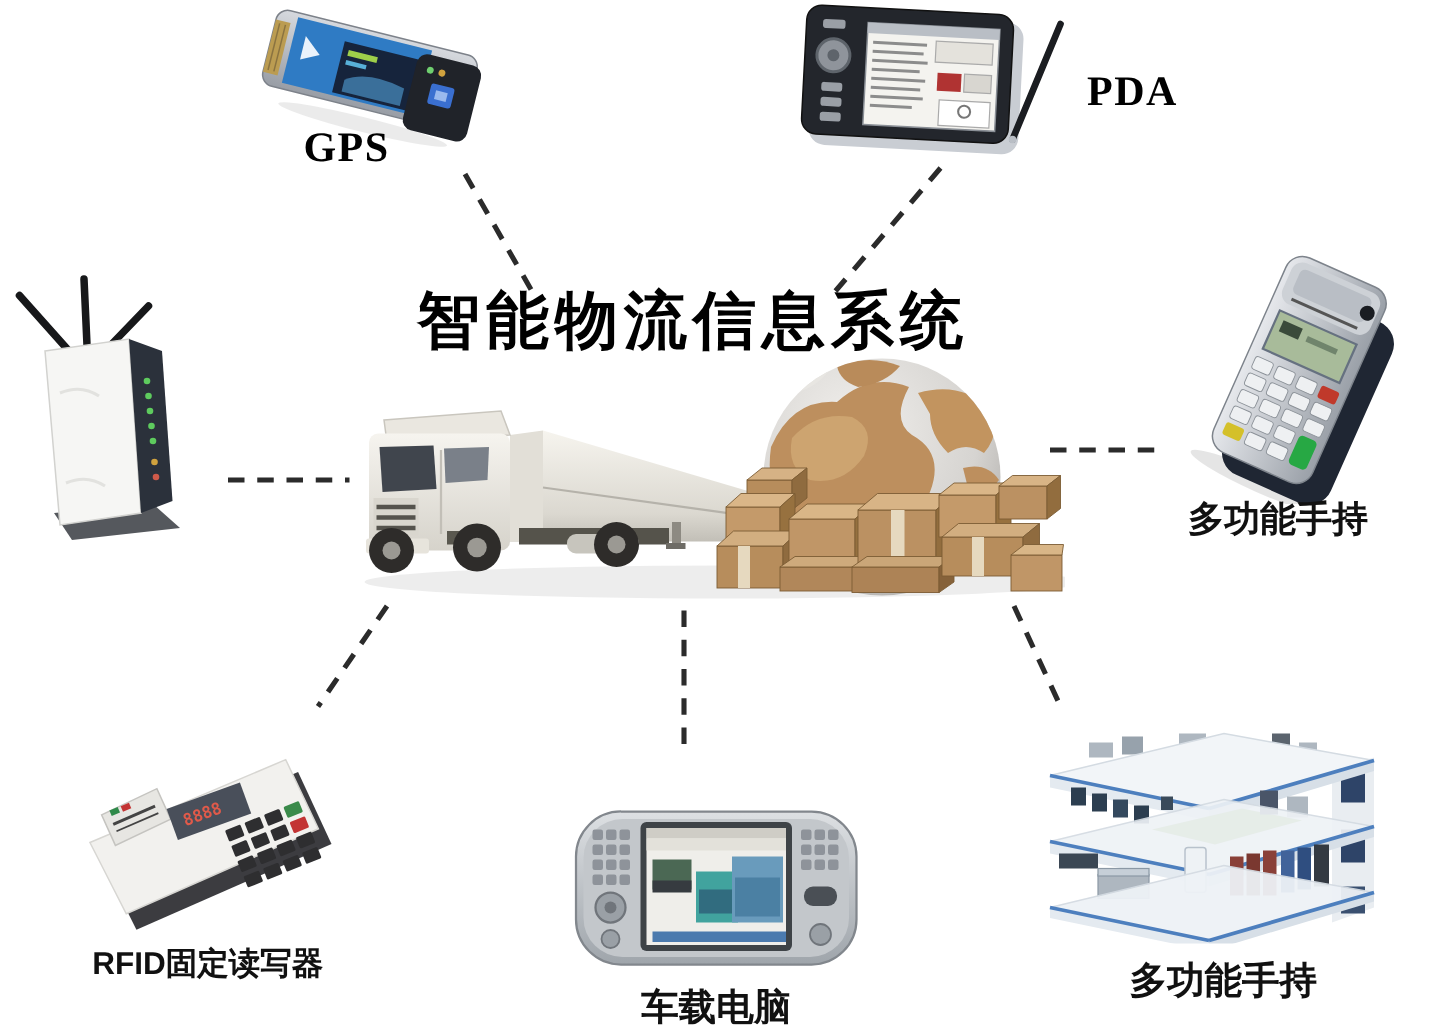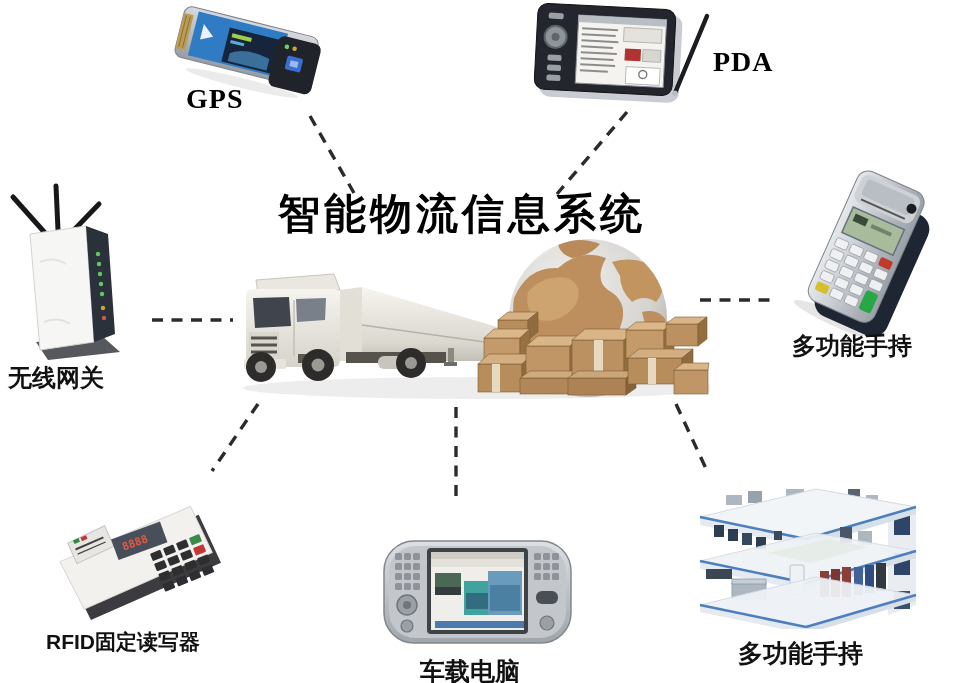--- a/index.html
+++ b/index.html
@@ -2,21 +2,21 @@
 <html><head>
 <meta charset="utf-8">
 <style>
   html,body{margin:0;padding:0;background:#ffffff;}
   .canvas{
     position:relative;width:956px;height:683px;background:#ffffff;
     overflow:hidden;font-family:"Liberation Sans",sans-serif;
   }
   .abs{position:absolute;}
   .dev-label{
-    position:absolute;color:#111;font-weight:700;text-align:left;
+    position:absolute;color:#111;font-weight:700;text-align:center;
     font-family:"Liberation Sans",sans-serif;white-space:nowrap;
   }
   .dev-label.latin{
     font-family:"Liberation Serif",serif;letter-spacing:1px;color:#000;
   }
   #title{
     position:absolute;left:278px;top:192px;width:390px;text-align:left;
     font-size:42px;line-height:1.05;font-weight:700;color:#000;
     letter-spacing:4px;white-space:nowrap;
     font-family:"Liberation Sans",sans-serif;
@@ -243,21 +243,20 @@
     <g fill="#5ecb5e">
       <circle cx="98" cy="72" r="2.2"></circle>
         <circle cx="99" cy="82" r="2.2"></circle>
       <circle cx="100" cy="92" r="2.2"></circle>
         <circle cx="101" cy="102" r="2.2"></circle>
       <circle cx="102" cy="112" r="2.2"></circle>
     </g>
     <circle cx="103" cy="126" r="2.2" fill="#d0a23e"></circle>
     <circle cx="104" cy="136" r="2.2" fill="#cf5a4a"></circle>
   </svg>
-  <div class="dev-label" style="left:8px;top:362px;width:120px;font-size:24px">无线网关</div>
 
   <svg class="abs" style="left:782px;top:168px" width="168" height="168" viewBox="0 0 168 168">
     <defs>
       <linearGradient id="posG" x1="0" y1="0" x2="1" y2="0">
         <stop offset="0" stop-color="#e6e8ec"></stop>
           <stop offset="1" stop-color="#9aa0a8"></stop>
       </linearGradient>
     </defs>
     <g transform="rotate(24 84 84)">
       <ellipse cx="88" cy="158" rx="50" ry="7" fill="#000" opacity="0.1"></ellipse>

